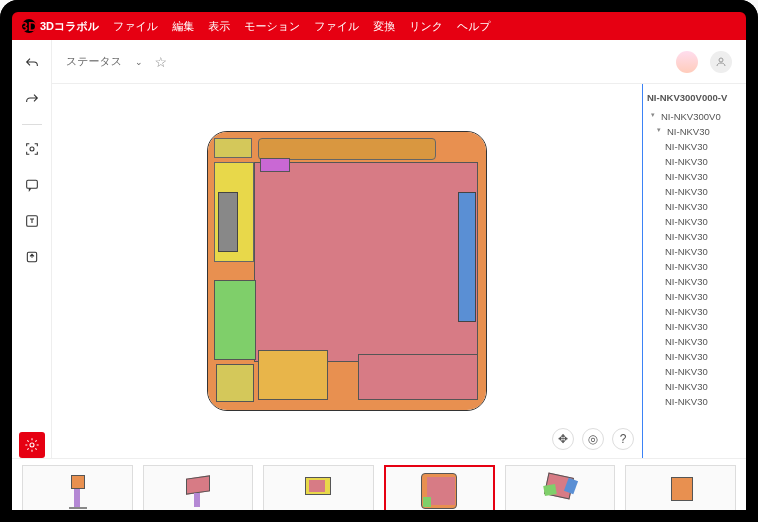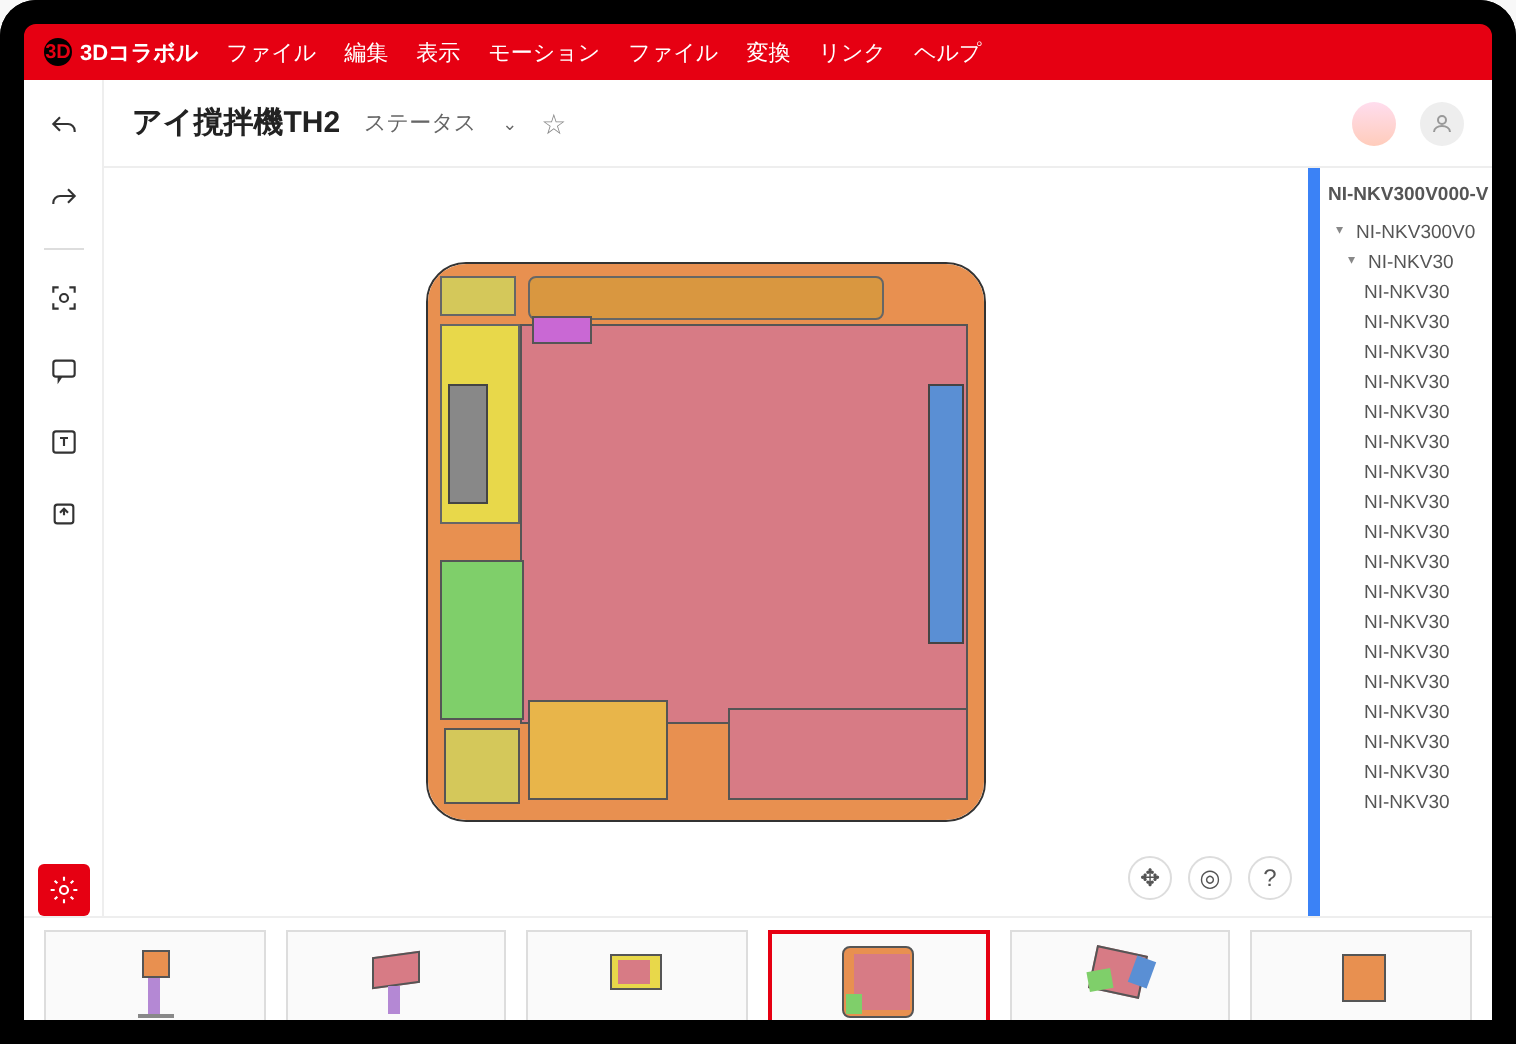--- a/index.html
+++ b/index.html
@@ -2,21 +2,21 @@
 <html><head>
 <meta charset="utf-8">
 <style>
 *{margin:0;padding:0;box-sizing:border-box;font-family:-apple-system,BlinkMacSystemFont,"Segoe UI",sans-serif}
 body{background:#f8f8f8;width:758px;height:522px;overflow:hidden;position:relative}
 body::before{content:"";position:absolute;inset:0;border-radius:18px 18px 0 0;box-shadow:inset 0 0 0 12px #000;pointer-events:none;z-index:100}
 .outer{position:absolute;inset:0;background:#000;border-radius:18px 18px 0 0;padding:12px 12px 0 12px}
 .screen{background:#fff;width:100%;height:100%;overflow:hidden;display:flex;flex-direction:column}
 .menubar{background:#e60012;height:28px;display:flex;align-items:center;gap:14px;padding:0 10px;color:#fff;font-size:11px}
 .logo{display:flex;align-items:center;gap:4px;font-weight:700;font-size:11px}
-.logo-icon{width:14px;height:14px;background:#000000;border-radius:50%;display:flex;align-items:center;justify-content:center;color:#e60012;font-size:10px;font-weight:900}
+.logo-icon{width:14px;height:14px;background:#000000;border-radius:50%;display:flex;align-items:center;justify-content:center;color:#e60012;font-size:13px;font-weight:900}
 .menu-item{cursor:pointer;white-space:nowrap}
 .content{flex:1;display:flex;min-height:0}
 .left-toolbar{width:40px;background:#fff;border-right:1px solid #eee;display:flex;flex-direction:column;align-items:center;padding-top:12px;gap:12px}
 .tool-btn{width:24px;height:24px;display:flex;align-items:center;justify-content:center;color:#333;cursor:pointer;border-radius:3px}
 .tool-btn svg{width:16px;height:16px;stroke:currentColor;fill:none;stroke-width:1.6}
 .tool-divider{width:20px;height:1px;background:#ddd}
 .tool-spacer{flex:1}
 .tool-red{background:#e60012;color:#fff;width:26px;height:26px}
 .main{flex:1;display:flex;flex-direction:column;min-width:0}
 .header{height:44px;border-bottom:1px solid #eee;display:flex;align-items:center;padding:0 14px;gap:12px}
@@ -26,21 +26,21 @@
 .star{font-size:14px;color:#888}
 .header-spacer{flex:1}
 .avatar{width:22px;height:22px;border-radius:50%;background:linear-gradient(#fde,#fcb)}
 .user-btn{width:22px;height:22px;border-radius:50%;background:#eee;display:flex;align-items:center;justify-content:center;color:#999}
 .workspace{flex:1;display:flex;min-height:0}
 .canvas{flex:1;background:#fff;position:relative;display:flex;align-items:center;justify-content:center}
 .model{width:280px;height:280px;position:relative;border-radius:20px;overflow:hidden;border:1px solid #333}
 .m{position:absolute}
 .canvas-ctrl{position:absolute;right:8px;bottom:8px;display:flex;gap:8px}
 .cc-btn{width:22px;height:22px;border:1px solid #ddd;border-radius:50%;background:#fff;display:flex;align-items:center;justify-content:center;color:#555;font-size:12px}
-.tree{width:92px;border-left:6px solid #3b82f6;font-size:9.5px;color:#555;padding:8px 4px;overflow:hidden;white-space:nowrap}
+.tree{width:104px;border-left:1px solid #3b82f6;font-size:9.5px;color:#555;padding:8px 4px;overflow:hidden;white-space:nowrap}
 .tree-root{font-weight:600;margin-bottom:6px}
 .tree-item{padding:2px 0 2px 8px;display:flex;align-items:flex-start;gap:3px}
 .tree-item.l1{padding-left:4px}
 .tree-item.l2{padding-left:10px}
 .tree-chev{font-size:7px;color:#888;width:7px}
 .thumbs{height:64px;border-top:1px solid #eee;display:flex;align-items:center;padding:6px 10px;gap:10px}
 .thumb{width:118px;height:52px;border:1px solid #ddd;background:#fafafa;position:relative;display:flex;align-items:center;justify-content:center}
 .thumb.sel{border:2px solid #e60012}
 .thumb-inner{width:40px;height:40px;position:relative}
 </style>
@@ -106,21 +106,20 @@
     <div class="tool-btn tool-red">
             <svg viewBox="0 0 24 24" style="stroke:#fff">
               <circle cx="12" cy="12" r="3"></circle>
               <path d="M12 2v3M12 19v3M2 12h3M19 12h3M5 5l2 2M17 17l2 2M5 19l2-2M17 7l2-2"></path>
             </svg>
           </div>
   </div>
 
   <div class="main">
     <div class="header">
-      <span class="doc-title">アイ撹拌機TH2</span>
       <span class="status">
         <span>ステータス</span>
         <span class="chev">⌄</span>
       </span>
       <span class="star">☆</span>
       <div class="header-spacer"></div>
       <div class="avatar"></div>
       <div class="user-btn">
               <svg width="12" height="12" viewBox="0 0 24 24" fill="none" stroke="currentColor" stroke-width="2">
                 <circle cx="12" cy="8" r="4"></circle>

